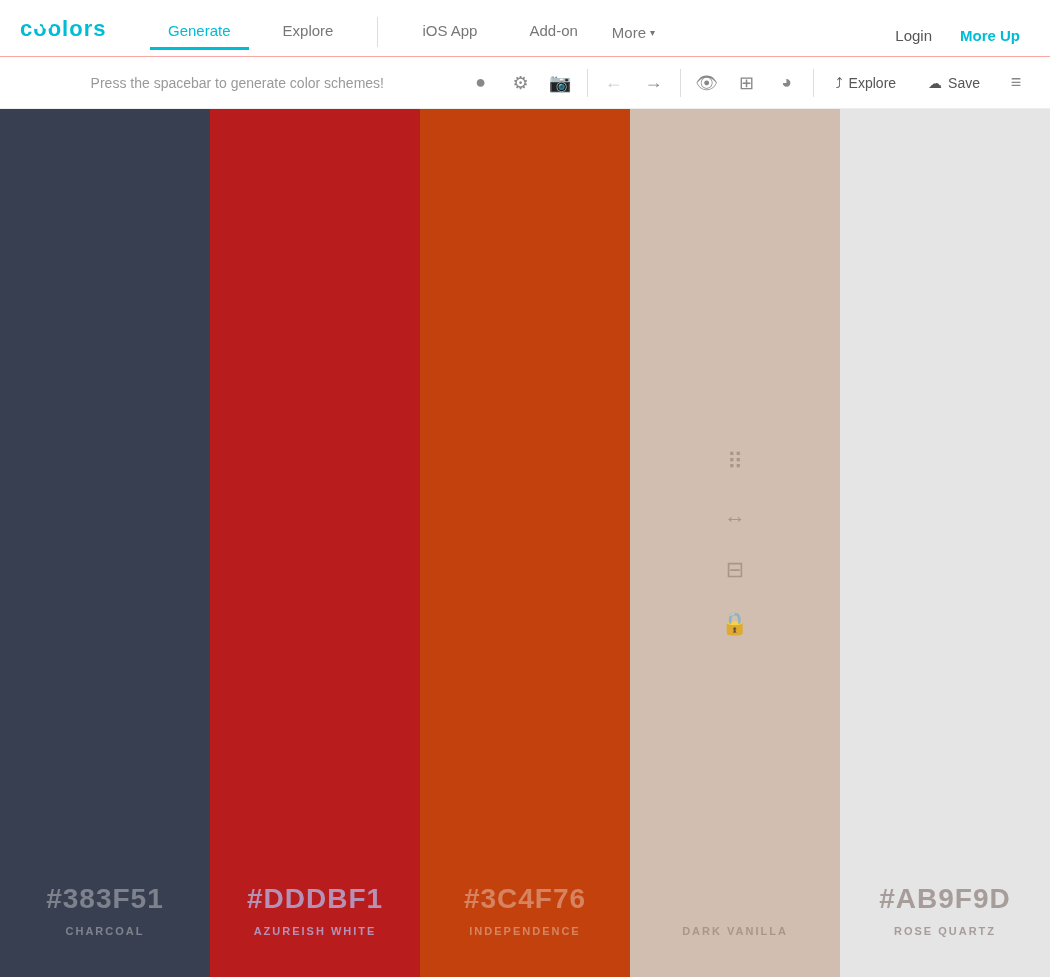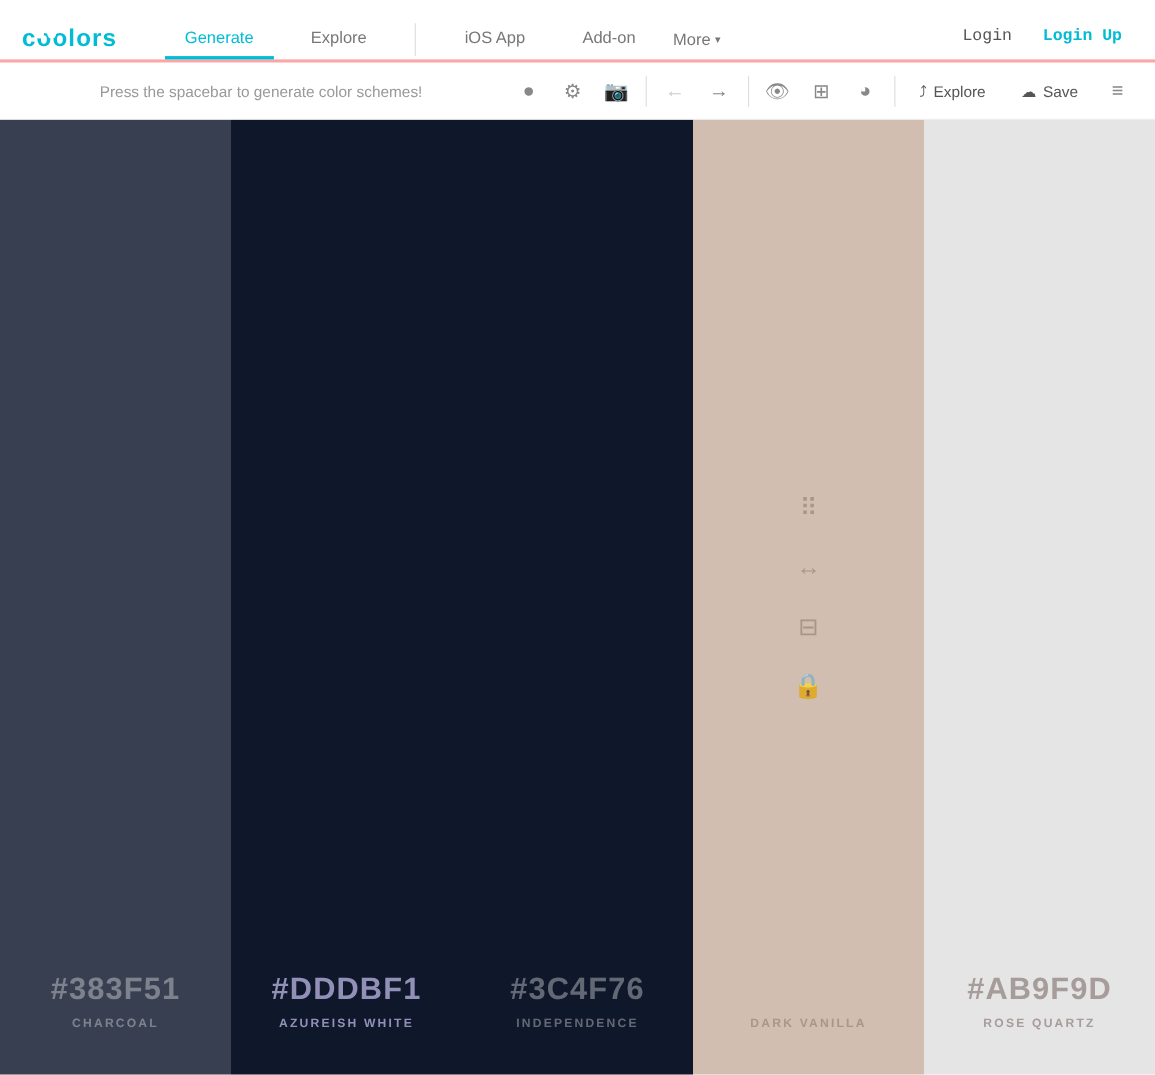--- a/index.html
+++ b/index.html
@@ -1,25 +1,25 @@
 <!DOCTYPE html>
 <html><head>
   <meta charset="utf-8">
   <style>
     * { margin: 0; padding: 0; box-sizing: border-box; }
     body { font-family: -apple-system, BlinkMacSystemFont, 'Segoe UI', sans-serif; width: 1050px; height: 977px; overflow: hidden; }
 
     
     .navbar {
       display: flex;
-      align-items: flex-start;
+      align-items: flex-end;
       height: 57px;
-      padding: 18px 20px;
+      padding: 6px 20px;
       background: #fff;
-      border-bottom: 3px solid #fca5a5;
+      border-bottom: 1px solid #fca5a5;
     }
     .logo {
       font-size: 22px;
       font-weight: 700;
       color: #00bcd4;
       letter-spacing: 1px;
       margin-right: 30px;
       font-family: 'Arial Rounded MT Bold', Arial, sans-serif;
     }
     .nav-links {
@@ -45,21 +45,20 @@
       width: 1px;
       height: 30px;
       background: #ddd;
       margin: 0 10px;
     }
     .nav-right {
       display: flex;
       align-items: center;
       gap: 8px;
       margin-left: auto;
-      font-family: Liberation Mono, monospace;
     }
     .nav-login {
       color: #555;
       font-size: 15px;
       cursor: pointer;
       padding: 6px 10px;
     }
     .nav-signup {
       color: #00bcd4;
       font-size: 15px;
@@ -212,21 +211,21 @@
     <a class="nav-link">iOS App</a>
     <a class="nav-link">Add-on</a>
     <div class="nav-more">
       <span>More</span>
       <span class="chevron-down">▾</span>
     </div>
   </div>
 
   <div class="nav-right">
     <span class="nav-login">Login</span>
-    <span class="nav-signup">Login Up</span>
+    <span class="nav-signup">More Up</span>
   </div>
 </nav>
 
 <div class="toolbar">
   <span class="toolbar-hint">Press the spacebar to generate color schemes!</span>
 
   <button class="toolbar-icon-btn" title="Help">
     <span>●</span>
   </button>
   <button class="toolbar-icon-btn" title="Settings">
@@ -273,26 +272,26 @@
     <span>≡</span>
   </button>
 </div>
 
 <div class="palette" id="palette-container">
 <div class="color-swatch" style="background: rgb(56, 63, 81);">
 
     <div class="color-hex" style="color:rgba(255,255,255,0.35)">#383F51</div>
     <div class="color-name" style="color:rgba(255,255,255,0.35)">CHARCOAL</div>
   </div>
-    <div class="color-swatch" style="background: #0f172a;">
+    <div class="color-swatch" style="background: #b91c1c;">
 
     <div class="color-hex" style="color:rgba(180,175,220,0.8)">#DDDBF1</div>
     <div class="color-name" style="color:rgba(180,175,220,0.8)">AZUREISH WHITE</div>
   </div>
-    <div class="color-swatch" style="background: #0f172a;">
+    <div class="color-swatch" style="background: #c2410c;">
 
     <div class="color-hex" style="color:rgba(255,255,255,0.35)">#3C4F76</div>
     <div class="color-name" style="color:rgba(255,255,255,0.35)">INDEPENDENCE</div>
   </div>
     <div class="color-swatch" style="background: rgb(209, 190, 176);">
 
       <div class="swatch-icons">
         <span class="swatch-icon" style="color:rgba(160,140,125,0.8)">⠿</span>
         <span class="swatch-icon" style="color:rgba(160,140,125,0.8)">↔</span>
         <span class="swatch-icon" style="color:rgba(160,140,125,0.8)">⊟</span>

